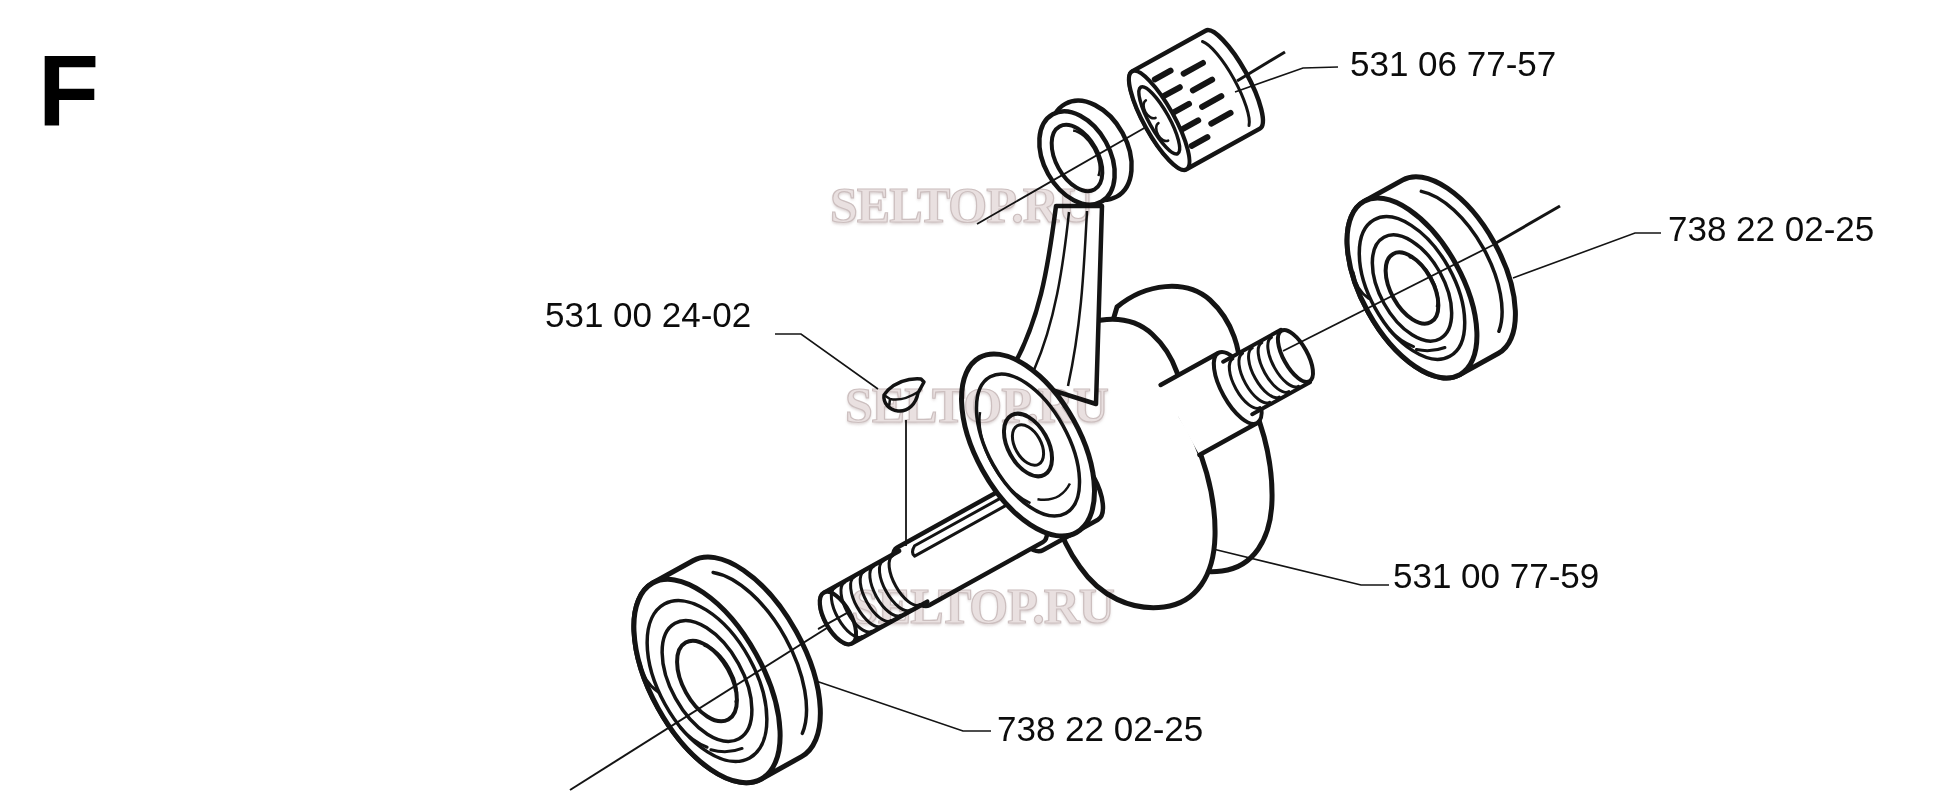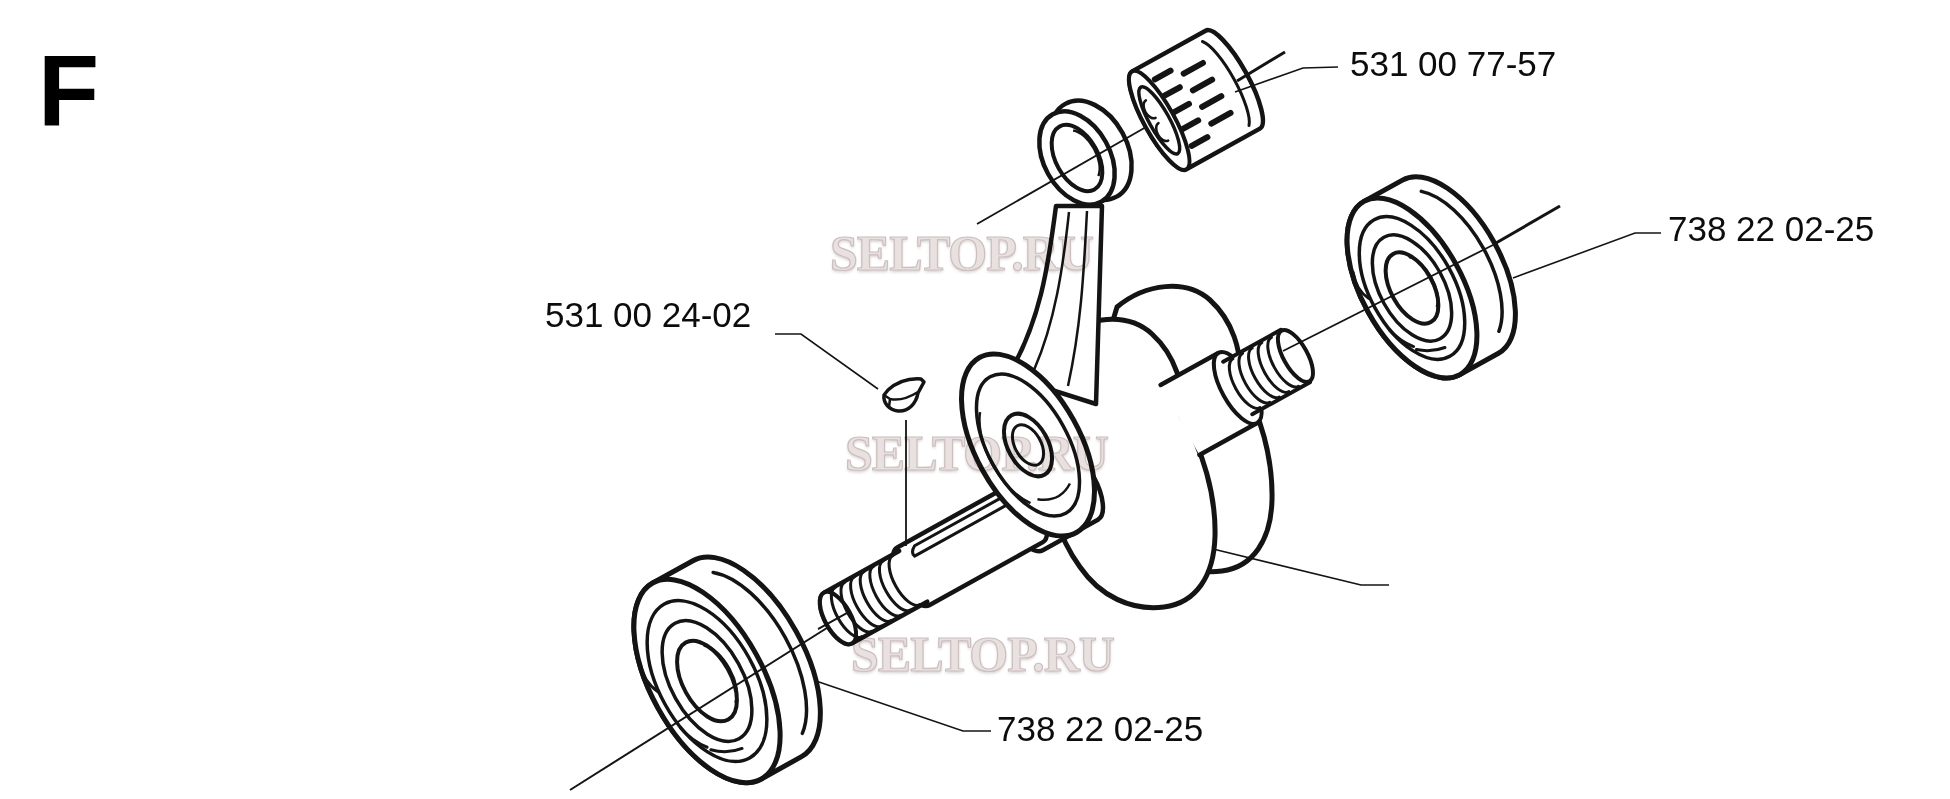--- a/index.html
+++ b/index.html
@@ -11,21 +11,21 @@
   .part-label{position:absolute;font-size:35px;color:#0c0c0c;line-height:1;white-space:nowrap;}
   .lbl-1{left:1350px;top:46px;}
   .lbl-2{left:1668px;top:211px;}
   .lbl-3{left:545px;top:297px;}
   .lbl-4{left:1393px;top:558px;}
   .lbl-5{left:997px;top:711px;}
   .watermark{position:absolute;font-family:"Liberation Serif",serif;font-weight:bold;
              font-size:50px;line-height:1;white-space:nowrap;letter-spacing:-1px;
              color:#e9e0e0;-webkit-text-stroke:1.2px #ccbfbf;
              text-shadow:0 2px 3px rgba(165,145,145,0.45);
-             mix-blend-mode:multiply;pointer-events:none;margin-top:48px;}
+             mix-blend-mode:multiply;pointer-events:none;}
   .wm-1{left:830px;top:180px;}
   .wm-2{left:845px;top:380px;}
   .wm-3{left:851px;top:581px;}
 </style>
 </head>
 <body>
 
 <div id="stage">
 
   <svg id="drawing" width="1950" height="799" viewBox="0 0 1950 799">
@@ -150,22 +150,23 @@
 
     <path fill="none" stroke="#141414" stroke-width="1.6" d="M 1235,92 L 1303,68 L 1338,67"></path>
     <path fill="none" stroke="#141414" stroke-width="1.6" d="M 1513,278 L 1635,233 L 1661,233"></path>
     <path fill="none" stroke="#141414" stroke-width="1.6" d="M 775,334 L 801,334 L 878,389"></path>
     <path fill="none" stroke="#141414" stroke-width="1.6" d="M 1213,549 L 1361,585 L 1389,585"></path>
     <path fill="none" stroke="#141414" stroke-width="1.6" d="M 816,681 L 963,731 L 991,731"></path>
   </svg>
 
   <div class="section-letter">F</div>
 
-  <div class="part-label lbl-1">531 00 77-57</div>
+  <div class="part-label lbl-1">531 06 77-57</div>
   <div class="part-label lbl-2">738 22 02-25</div>
   <div class="part-label lbl-3">531 00 24-02</div>
+  <div class="part-label lbl-4">531 00 77-59</div>
   <div class="part-label lbl-5">738 22 02-25</div>
 
   <div class="watermark wm-1">SELTOP.RU</div>
   <div class="watermark wm-2">SELTOP.RU</div>
   <div class="watermark wm-3">SELTOP.RU</div>
 
 </div>
 
 </body></html>

